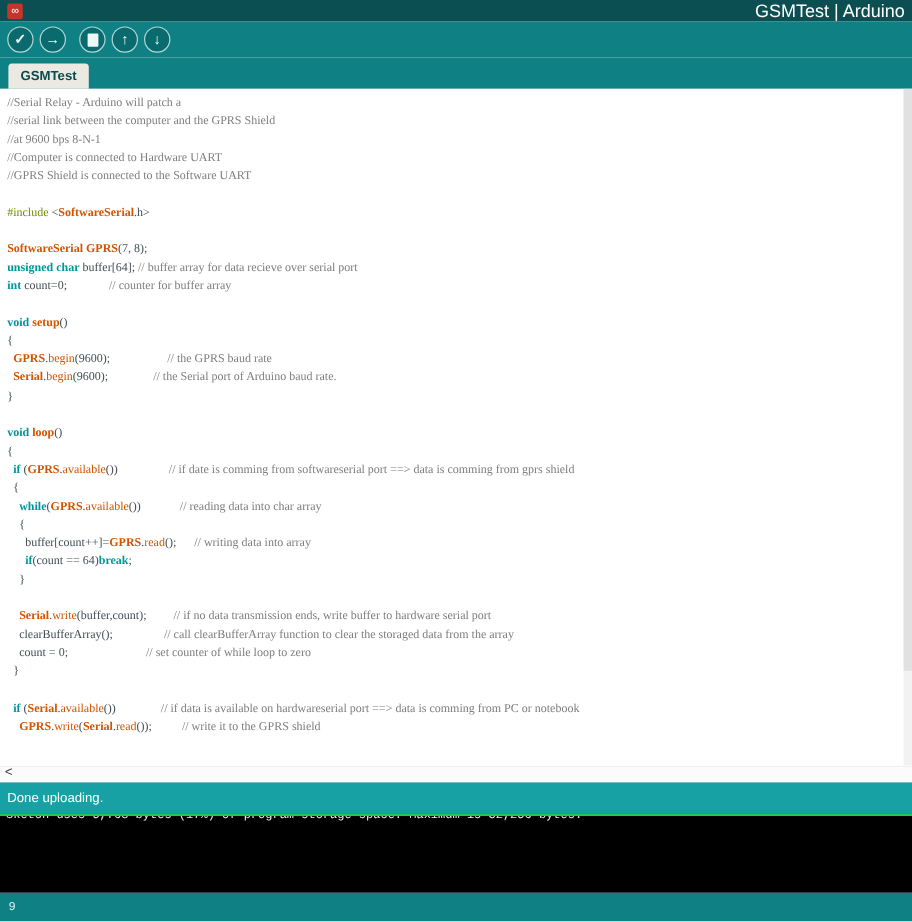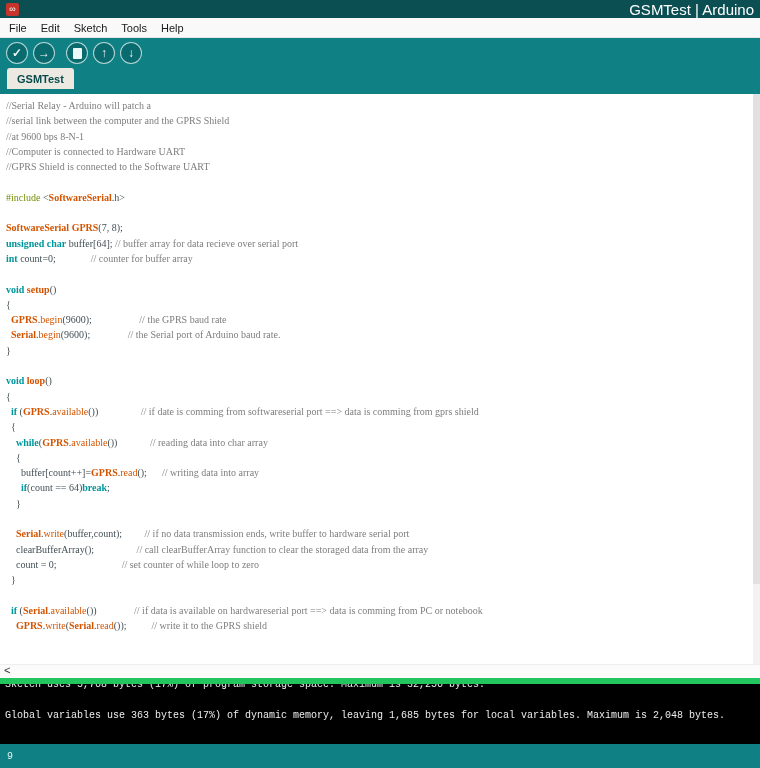--- a/index.html
+++ b/index.html
@@ -13,66 +13,59 @@
 
   .menubar{height:20px;background:#F9F9F9;display:flex;align-items:center;padding:0 2px;border-bottom:1px solid #E6E6E6;flex:0 0 auto}
   .menu-item{font-size:11px;color:#1a1a1a;padding:0 7px;cursor:default}
 
   .toolbar{height:30px;background:var(--toolbar,#0F8184);display:flex;align-items:center;padding:0 6px;flex:0 0 auto}
   .tb-btn{width:22px;height:22px;border-radius:50%;background:#0A6B6F;border:1px solid rgba(235,248,248,.75);margin-right:5px;display:flex;align-items:center;justify-content:center}
   .tb-btn:nth-child(2){margin-right:11px}
   .tb-glyph{color:#EDF7F7;font-size:12px;line-height:1;font-weight:bold}
   .doc-glyph{width:9px;height:11px;background:#EDF7F7;border-radius:1px}
 
-  .tabstrip{height:26px;background:var(--toolbar,#0F8184);display:flex;align-items:flex-start;padding-left:7px;flex:0 0 auto}
+  .tabstrip{height:26px;background:var(--toolbar,#0F8184);display:flex;align-items:flex-end;padding-left:7px;flex:0 0 auto}
   .tab{height:21px;min-width:62px;padding:0 10px;background:#EBE9E1;color:#0A4A4D;font-size:11px;font-weight:bold;display:flex;align-items:center;justify-content:center;border-radius:3px 3px 0 0}
 
   .editor{flex:1 1 auto;background:#FFFFFF;position:relative;overflow:hidden}
   .code{padding:4px 0 0 6px;font-family:Liberation Serif, serif;font-size:10px;line-height:15.3px;white-space:pre}
   .code-line{height:15.3px;white-space:pre}
   .tp{color:#434F54}
   .tc{color:#7E7E7E}
   .tk{color:#00979C;font-weight:bold}
   .tf{color:#D35400}
   .tb{color:#D35400;font-weight:bold}
   .td{color:#728E00}
   .vscroll{position:absolute;top:0;right:0;width:7px;height:100%;background:#F2F2F2}
   .vthumb{width:7px;height:86%;background:#E1E1E1}
 
   .hscroll{height:14px;background:#FBFBFB;border-top:1px solid #EEE;display:flex;align-items:center;padding-left:4px;flex:0 0 auto}
   .hleft{font-family:"Liberation Mono",monospace;font-size:11px;color:#333;line-height:1}
 
   .statusbar{height:26px;background:var(--status-bar,#17A1A5);display:flex;align-items:center;padding-left:6px;flex:0 0 auto}
   .statusbar span{color:#fff;font-size:11px}
 
-  .console{height:66px;background:#000;overflow:hidden;padding-left:5px;font-family:"Liberation Mono",monospace;font-size:10px;color:#ECECEC;flex:0 0 auto;border-top:6px solid #22c55e}
+  .console{height:66px;background:#000;overflow:hidden;padding-left:5px;font-family:"Liberation Mono",monospace;font-size:10px;color:#ECECEC;flex:0 0 auto;border-top:2px solid #22c55e}
   .console-line{line-height:13px;white-space:pre}
   .console-line.clipped{margin-top:-6px}
   .console-line + .console-line{margin-top:18px}
 
   .footer{height:24px;background:var(--toolbar,#0F8184);display:flex;align-items:center;padding-left:7px;flex:0 0 auto}
   .footer span{color:#DFF1F1;font-size:10px;font-family:"Liberation Mono",monospace}
 </style>
 </head>
 <body>
 
 <div class="window">
 
   <div class="titlebar">
     <span class="app-icon">∞</span>
     <span class="title-text">GSMTest | Arduino</span>
   </div>
 
-  <div class="menubar" id="menubar">
-      <span class="menu-item">File</span>
-      <span class="menu-item">Edit</span>
-      <span class="menu-item">Sketch</span>
-      <span class="menu-item">Tools</span>
-      <span class="menu-item">Help</span>
-    </div>
 
   <div class="toolbar" id="toolbar">
       <div class="tb-btn">
         <span class="tb-glyph">✓</span>
       </div>
       <div class="tb-btn">
         <span class="tb-glyph">→</span>
       </div>
       <div class="tb-btn">
         <div class="doc-glyph"></div>
@@ -93,23 +86,25 @@
     <div class="code" id="code"><div class="code-line"><span class="tc">//Serial Relay - Arduino will patch a</span></div><div class="code-line"><span class="tc">//serial link between the computer and the GPRS Shield</span></div><div class="code-line"><span class="tc">//at 9600 bps 8-N-1</span></div><div class="code-line"><span class="tc">//Computer is connected to Hardware UART</span></div><div class="code-line"><span class="tc">//GPRS Shield is connected to the Software UART</span></div><div class="code-line">&nbsp;</div><div class="code-line"><span class="td">#include</span><span class="tp"> &lt;</span><span class="tb">SoftwareSerial</span><span class="tp">.h&gt;</span></div><div class="code-line">&nbsp;</div><div class="code-line"><span class="tb">SoftwareSerial</span><span class="tp"> </span><span class="tb">GPRS</span><span class="tp">(7, 8);</span></div><div class="code-line"><span class="tk">unsigned char</span><span class="tp"> buffer[64]; </span><span class="tc">// buffer array for data recieve over serial port</span></div><div class="code-line"><span class="tk">int</span><span class="tp"> count=0;              </span><span class="tc">// counter for buffer array</span></div><div class="code-line">&nbsp;</div><div class="code-line"><span class="tk">void</span><span class="tp"> </span><span class="tb">setup</span><span class="tp">()</span></div><div class="code-line"><span class="tp">{</span></div><div class="code-line"><span class="tp">  </span><span class="tb">GPRS</span><span class="tp">.</span><span class="tf">begin</span><span class="tp">(9600);                   </span><span class="tc">// the GPRS baud rate</span></div><div class="code-line"><span class="tp">  </span><span class="tb">Serial</span><span class="tp">.</span><span class="tf">begin</span><span class="tp">(9600);               </span><span class="tc">// the Serial port of Arduino baud rate.</span></div><div class="code-line"><span class="tp">}</span></div><div class="code-line">&nbsp;</div><div class="code-line"><span class="tk">void</span><span class="tp"> </span><span class="tb">loop</span><span class="tp">()</span></div><div class="code-line"><span class="tp">{</span></div><div class="code-line"><span class="tp">  </span><span class="tk">if</span><span class="tp"> (</span><span class="tb">GPRS</span><span class="tp">.</span><span class="tf">available</span><span class="tp">())                 </span><span class="tc">// if date is comming from softwareserial port ==&gt; data is comming from gprs shield</span></div><div class="code-line"><span class="tp">  {</span></div><div class="code-line"><span class="tp">    </span><span class="tk">while</span><span class="tp">(</span><span class="tb">GPRS</span><span class="tp">.</span><span class="tf">available</span><span class="tp">())             </span><span class="tc">// reading data into char array</span></div><div class="code-line"><span class="tp">    {</span></div><div class="code-line"><span class="tp">      buffer[count++]=</span><span class="tb">GPRS</span><span class="tp">.</span><span class="tf">read</span><span class="tp">();      </span><span class="tc">// writing data into array</span></div><div class="code-line"><span class="tp">      </span><span class="tk">if</span><span class="tp">(count == 64)</span><span class="tk">break</span><span class="tp">;</span></div><div class="code-line"><span class="tp">    }</span></div><div class="code-line">&nbsp;</div><div class="code-line"><span class="tp">    </span><span class="tb">Serial</span><span class="tp">.</span><span class="tf">write</span><span class="tp">(buffer,count);         </span><span class="tc">// if no data transmission ends, write buffer to hardware serial port</span></div><div class="code-line"><span class="tp">    clearBufferArray();                 </span><span class="tc">// call clearBufferArray function to clear the storaged data from the array</span></div><div class="code-line"><span class="tp">    count = 0;                          </span><span class="tc">// set counter of while loop to zero</span></div><div class="code-line"><span class="tp">  }</span></div><div class="code-line">&nbsp;</div><div class="code-line"><span class="tp">  </span><span class="tk">if</span><span class="tp"> (</span><span class="tb">Serial</span><span class="tp">.</span><span class="tf">available</span><span class="tp">())               </span><span class="tc">// if data is available on hardwareserial port ==&gt; data is comming from PC or notebook</span></div><div class="code-line"><span class="tp">    </span><span class="tb">GPRS</span><span class="tp">.</span><span class="tf">write</span><span class="tp">(</span><span class="tb">Serial</span><span class="tp">.</span><span class="tf">read</span><span class="tp">());          </span><span class="tc">// write it to the GPRS shield</span></div></div>
     <div class="vscroll">
       <div class="vthumb"></div>
     </div>
   </div>
 
   <div class="hscroll">
     <span class="hleft">&lt;</span>
   </div>
 
+  <div class="statusbar">
+    <span>Done uploading.</span>
+  </div>
 
   <div class="console" id="consoleEl">
       <div class="console-line clipped">Sketch uses 5,768 bytes (17%) of program storage space. Maximum is 32,256 bytes.</div>
-      <div class="console-line">Global variables use 363 bytes (17%) of dynamic memory, leaving 1,685 bytes for local variables. Maximum is 2,048 bytes.</div>
     </div>
 
   <div class="footer">
     <span>9</span>
   </div>
 
 </div>
 
 </body></html>

